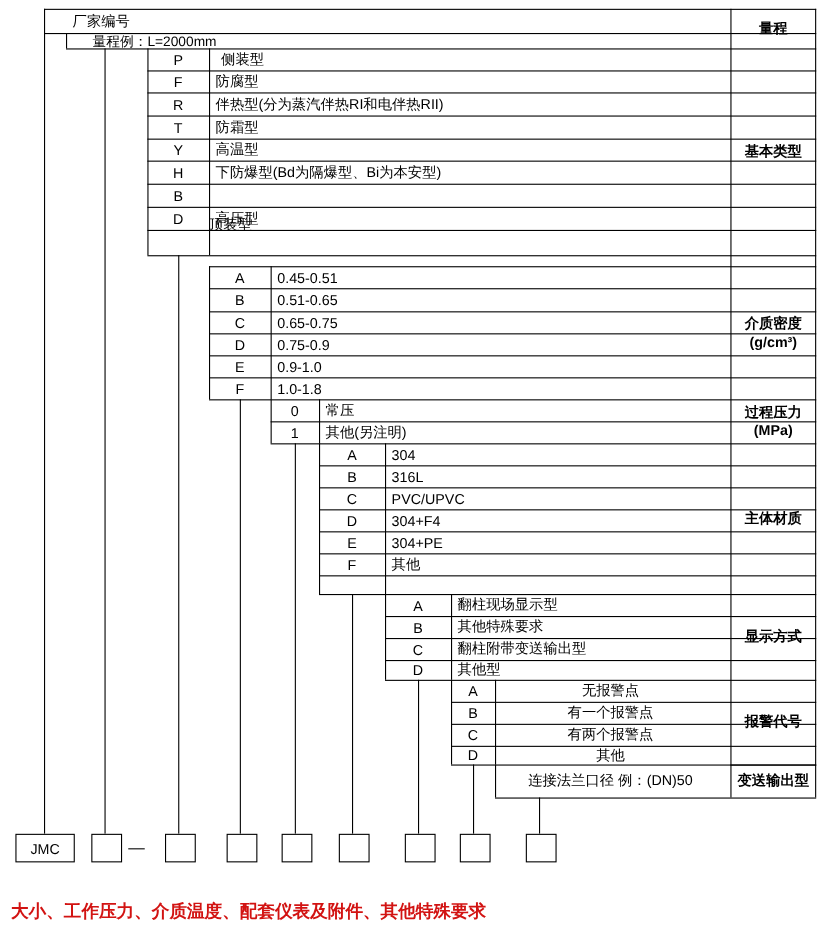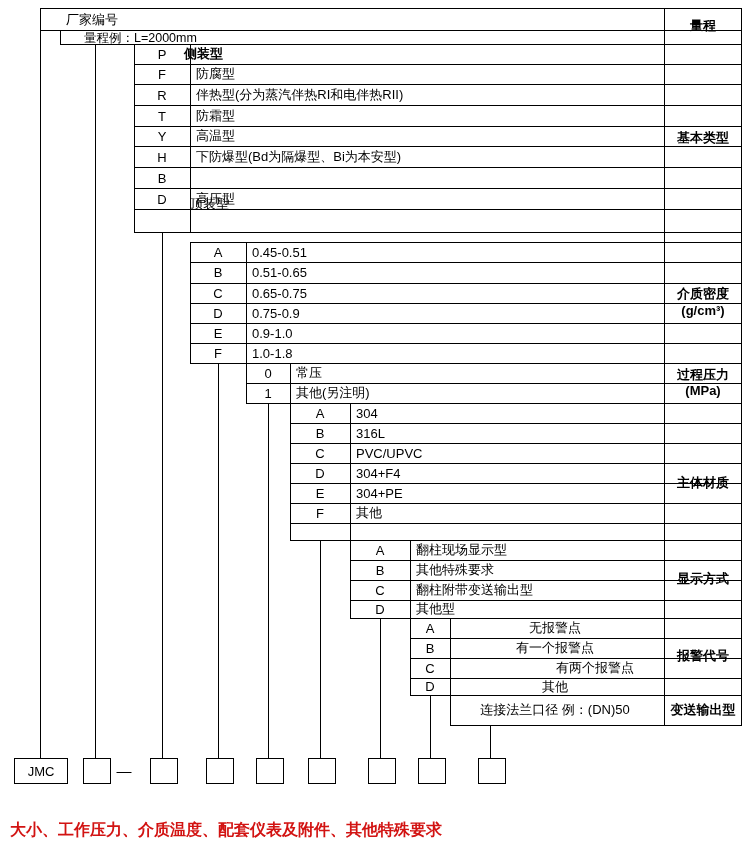--- a/index.html
+++ b/index.html
@@ -111,21 +111,21 @@
   <div class="vline" style="left:60px;top:30px;height:14px;"></div>
 
   <div class="cell desc" style="left:60px;top:10px;height:20px;width:400px;">厂家编号</div>
   <div class="cell desc" style="left:78px;top:31px;height:14px;width:420px;font-size:12.5px;">量程例：L=2000mm</div>
 
   <div class="cell rightlbl" style="left:664px;top:8px;height:36px;width:78px;">
     <span>量程</span>
   </div>
 
   <div class="cell code" style="left:134px;top:44px;height:20px;width:56px;">P</div>
-  <div class="cell desc" style="left:178px;top:44px;height:20px;width:470px;font-weight:bold;">侧装型</div>
+  <div class="cell desc" style="left:195px;top:44px;height:20px;width:470px;">侧装型</div>
 
   <div class="cell code" style="left:134px;top:64px;height:20px;width:56px;">F</div>
   <div class="cell desc" style="left:190px;top:64px;height:20px;width:470px;">防腐型</div>
 
   <div class="cell code" style="left:134px;top:85px;height:20px;width:56px;">R</div>
   <div class="cell desc" style="left:190px;top:85px;height:20px;width:470px;">伴热型(分为蒸汽伴热RI和电伴热RII)</div>
 
   <div class="cell code" style="left:134px;top:106px;height:20px;width:56px;">T</div>
   <div class="cell desc" style="left:190px;top:106px;height:20px;width:470px;">防霜型</div>
 
@@ -190,21 +190,21 @@
 
   <div class="cell code" style="left:290px;top:463px;height:20px;width:60px;">D</div>
   <div class="cell desc" style="left:350px;top:463px;height:20px;width:310px;">304+F4</div>
 
   <div class="cell code" style="left:290px;top:483px;height:20px;width:60px;">E</div>
   <div class="cell desc" style="left:350px;top:483px;height:20px;width:310px;">304+PE</div>
 
   <div class="cell code" style="left:290px;top:503px;height:20px;width:60px;">F</div>
   <div class="cell desc" style="left:350px;top:503px;height:20px;width:310px;">其他</div>
 
-  <div class="cell rightlbl" style="left:664px;top:415px;height:137px;width:78px;">
+  <div class="cell rightlbl" style="left:664px;top:403px;height:137px;width:78px;">
     <span>主体材质</span>
   </div>
 
   <div class="cell code" style="left:350px;top:540px;height:20px;width:60px;">A</div>
   <div class="cell desc" style="left:410px;top:540px;height:20px;width:250px;">翻柱现场显示型</div>
 
   <div class="cell code" style="left:350px;top:560px;height:20px;width:60px;">B</div>
   <div class="cell desc" style="left:410px;top:560px;height:20px;width:250px;">其他特殊要求</div>
 
   <div class="cell code" style="left:350px;top:580px;height:20px;width:60px;">C</div>
@@ -217,21 +217,21 @@
     <span>显示方式</span>
   </div>
 
   <div class="cell code" style="left:410px;top:618px;height:20px;width:40px;">A</div>
   <div class="cell desc" style="left:450px;top:618px;height:20px;width:210px;justify-content:center;padding-left:0;">无报警点</div>
 
   <div class="cell code" style="left:410px;top:638px;height:20px;width:40px;">B</div>
   <div class="cell desc" style="left:450px;top:638px;height:20px;width:210px;justify-content:center;padding-left:0;">有一个报警点</div>
 
   <div class="cell code" style="left:410px;top:658px;height:20px;width:40px;">C</div>
-  <div class="cell desc" style="left:450px;top:658px;height:20px;width:210px;justify-content:center;padding-left:0;margin-left:40px;">有两个报警点</div>
+  <div class="cell desc" style="left:450px;top:658px;height:20px;width:210px;justify-content:center;padding-left:0;">有两个报警点</div>
 
   <div class="cell code" style="left:410px;top:678px;height:17px;width:40px;">D</div>
   <div class="cell desc" style="left:450px;top:678px;height:17px;width:210px;justify-content:center;padding-left:0;">其他</div>
 
   <div class="cell rightlbl" style="left:664px;top:618px;height:77px;width:78px;">
     <span>报警代号</span>
   </div>
 
   <div class="cell desc" style="left:450px;top:695px;height:30px;width:210px;justify-content:center;padding-left:0;">连接法兰口径 例：(DN)50</div>
   <div class="cell rightlbl" style="left:664px;top:695px;height:30px;width:78px;">

